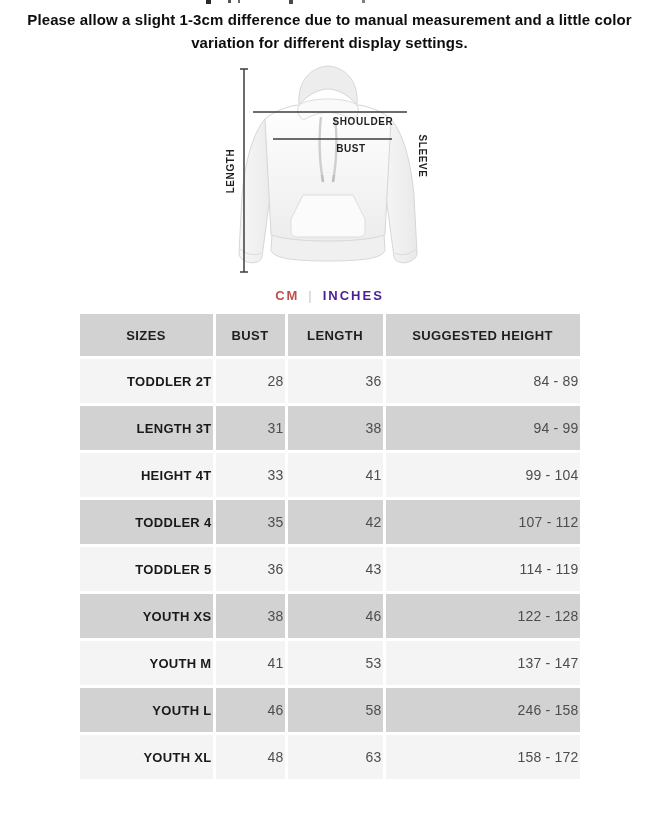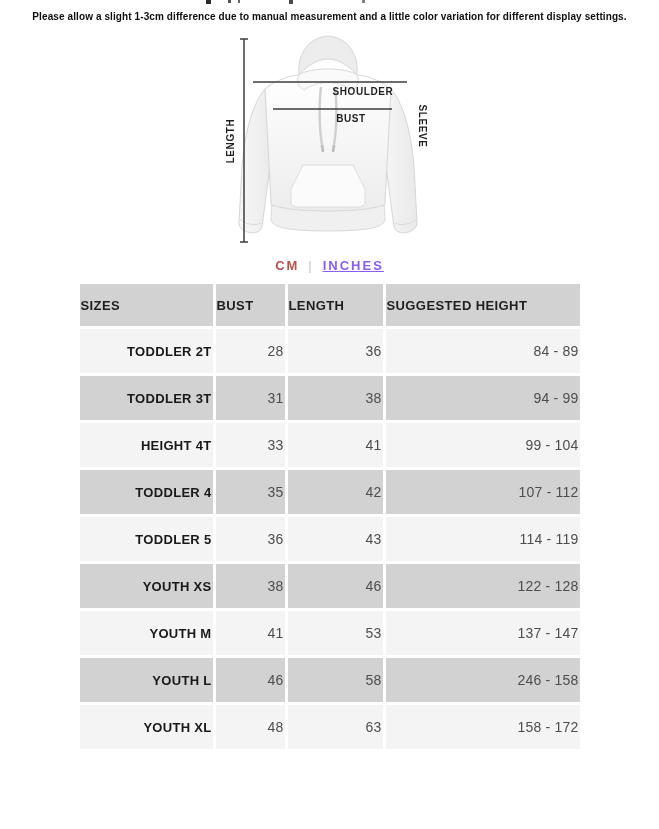--- a/index.html
+++ b/index.html
@@ -12,45 +12,45 @@
   .top-fragment{position:absolute;top:0;left:0;width:659px;height:5px;overflow:hidden;}
   .top-fragment i{position:absolute;top:0;background:#2a2a2a;display:block;}
   .frag-a{left:206px;width:5px;height:4px;}
   .frag-b{left:228px;width:3px;height:3px;opacity:.8;}
   .frag-c{left:238px;width:2px;height:3px;opacity:.7;}
   .frag-d{left:289px;width:4px;height:4px;opacity:.85;}
   .frag-e{left:362px;width:3px;height:3px;opacity:.6;}
 
   .note{
     margin:9px auto 0;max-width:634px;text-align:center;
-    font-weight:bold;font-size:10px;line-height:1.5;color:#0e0e0e;
+    font-weight:bold;font-size:15px;line-height:1.5;color:#0e0e0e;
     letter-spacing:.1px;
   }
 
   .diagram{width:230px;height:224px;margin:7px auto 0;position:relative;}
   .diagram svg{display:block;}
 
   .unit-toggle{
     text-align:center;margin-top:3px;font-size:13px;
     letter-spacing:2px;font-weight:600;user-select:none;
   }
   .unit-cm{color:#bd4f4a;cursor:pointer;text-align:right;}
   .unit-divider{color:#c6c6c6;margin:0 9px;font-weight:400;}
-  .unit-inches{color:#8b5cf6;cursor:pointer;text-decoration:underline;}
+  .unit-inches{color:#4c1d95;cursor:pointer;}
 
   table.size-table{
     border-collapse:separate;border-spacing:3px;
     table-layout:fixed;width:506px;margin:8px auto 0;
   }
   .size-table col.c-sizes{width:133px;}
   .size-table col.c-bust{width:69px;}
   .size-table col.c-length{width:95px;}
   .size-table col.c-height{width:194px;}
   .size-table th{
-    background:#d2d2d2;height:40px;text-align:left;vertical-align:middle;
+    background:#d2d2d2;height:40px;text-align:center;vertical-align:middle;
     font-size:13px;font-weight:bold;color:#1e1e1e;letter-spacing:.4px;
   }
   .size-table td{
     height:42px;text-align:right;vertical-align:middle;
     font-size:14px;color:#4d4d4d;letter-spacing:.2px;
   }
   .size-table tbody tr:nth-child(odd) td{background:#f4f4f4;}
   .size-table tbody tr:nth-child(even) td{background:#d2d2d2;}
   .size-table td.size-cell{
     font-weight:bold;font-size:13px;color:#191919;letter-spacing:.3px;
@@ -140,21 +140,21 @@
     </tr>
   </thead>
   <tbody>
       <tr>
         <td class="size-cell">TODDLER 2T</td>
         <td>28</td>
         <td>36</td>
         <td>84 - 89</td>
       </tr>
       <tr>
-        <td class="size-cell">TODDLER 3T</td>
+        <td class="size-cell">LENGTH 3T</td>
         <td>31</td>
         <td>38</td>
         <td>94 - 99</td>
       </tr>
       <tr>
         <td class="size-cell">HEIGHT 4T</td>
         <td>33</td>
         <td>41</td>
         <td>99 - 104</td>
       </tr>

